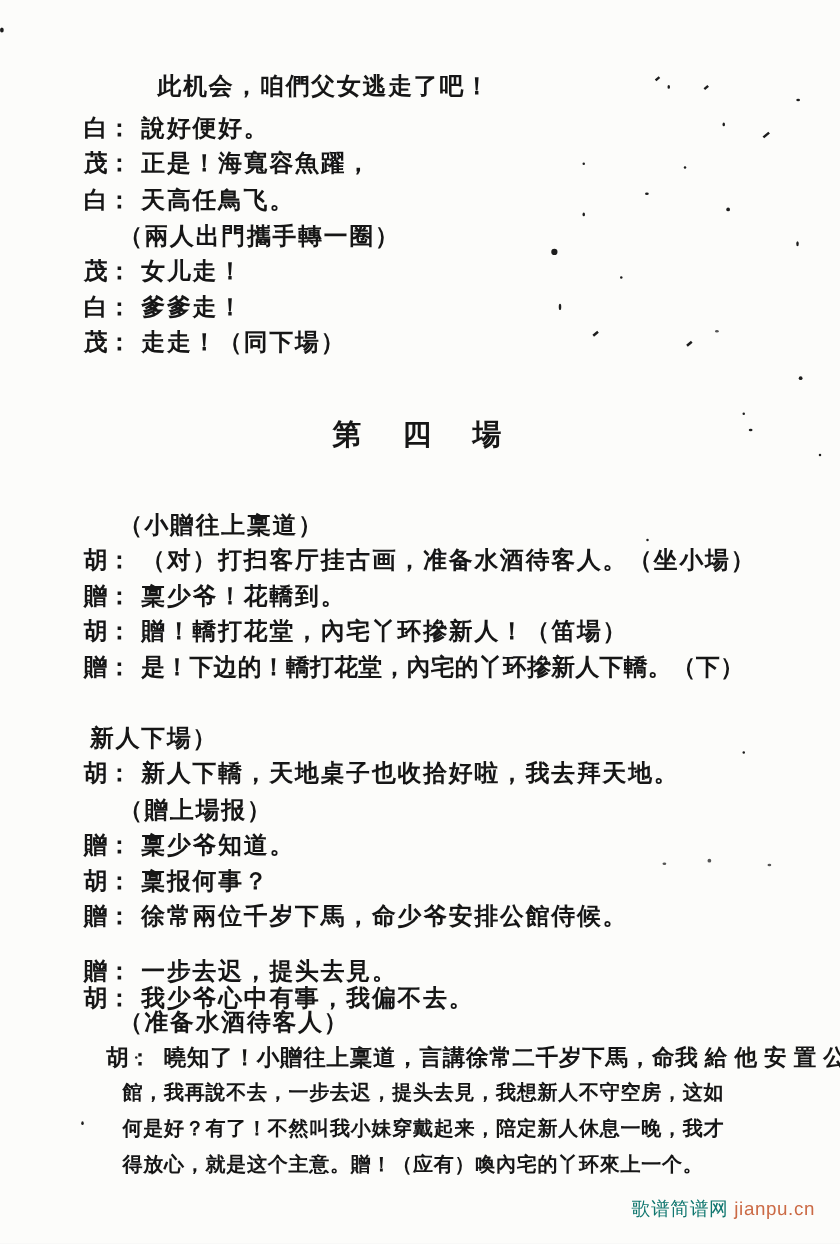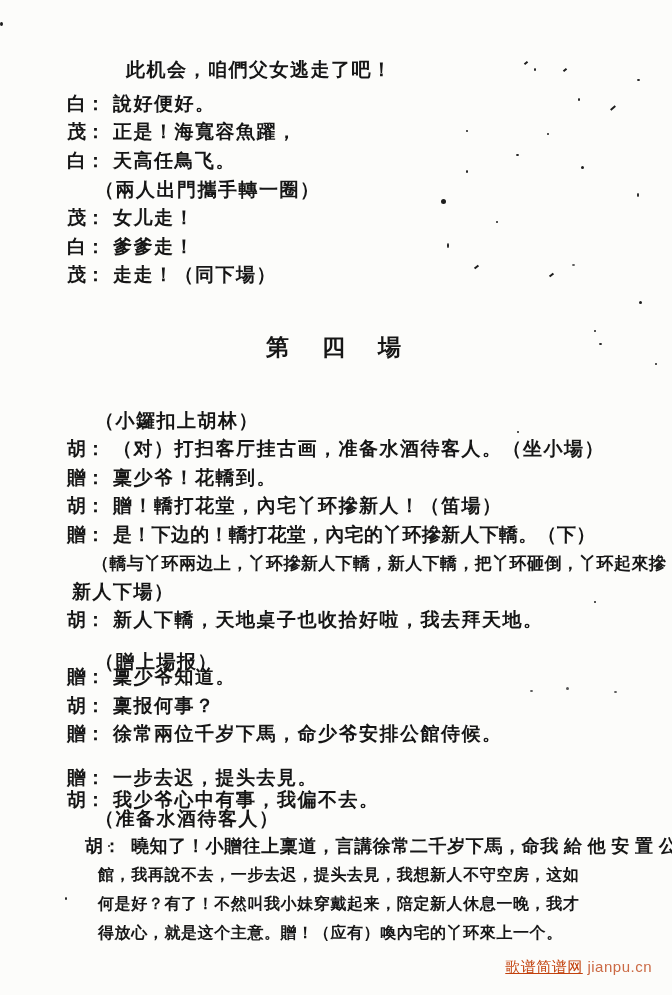--- a/index.html
+++ b/index.html
@@ -74,43 +74,42 @@
   <div class="line l-dialogue" style="top:92px"><span class="speaker">白：</span><span>說好便好。</span></div>
   <div class="line l-dialogue" style="top:120px"><span class="speaker">茂：</span><span>正是！海寬容魚躍，</span></div>
   <div class="line l-dialogue" style="top:149px"><span class="speaker">白：</span><span>天高任鳥飞。</span></div>
   <div class="line l-dialogue" style="top:206px"><span class="speaker">茂：</span><span>女儿走！</span></div>
   <div class="line l-stage" style="top:178px"><span>（兩人出門攜手轉一圈）</span></div>
   <div class="line l-dialogue" style="top:235px"><span class="speaker">白：</span><span>爹爹走！</span></div>
   <div class="line l-dialogue" style="top:263px"><span class="speaker">茂：</span><span>走走！（同下場）</span></div>
 
   <div class="scene-title">第　四　場</div>
 
-  <div class="line l-stage" style="top:409px"><span>（小鑼扣上胡林）</span></div>
+  <div class="line l-stage" style="top:409px"><span>（小贈往上稟道）</span></div>
   <div class="line l-dialogue" style="top:437px"><span class="speaker">胡：</span><span>（对）打扫客厅挂古画，准备水酒待客人。（坐小場）</span></div>
   <div class="line l-dialogue" style="top:466px"><span class="speaker">贈：</span><span>稟少爷！花轎到。</span></div>
   <div class="line l-dialogue" style="top:494px"><span class="speaker">胡：</span><span>贈！轎打花堂，內宅丫环摻新人！（笛場）</span></div>
   <div class="line l-dialogue tight" style="top:523px"><span class="speaker">贈：</span><span>是！下边的！轎打花堂，內宅的丫环摻新人下轎。（下）</span></div>
-  <div class="line l-widestage" style="top:552px"><span>（轎与丫环兩边上，丫环摻新人下轎，新人下轎，把丫环砸倒，丫环起來摻</span></div>
   <div class="line l-contleft" style="top:580px"><span>新人下場）</span></div>
   <div class="line l-dialogue" style="top:608px"><span class="speaker">胡：</span><span>新人下轎，天地桌子也收拾好啦，我去拜天地。</span></div>
-  <div class="line l-stage" style="top:650px"><span>（贈上場报）</span></div>
+  <div class="line l-stage" style="top:637px"><span>（贈上場报）</span></div>
   <div class="line l-dialogue" style="top:665px"><span class="speaker">贈：</span><span>稟少爷知道。</span></div>
   <div class="line l-dialogue" style="top:694px"><span class="speaker">胡：</span><span>稟报何事？</span></div>
   <div class="line l-dialogue" style="top:722px"><span class="speaker">贈：</span><span>徐常兩位千岁下馬，命少爷安排公館侍候。</span></div>
   <div class="line l-dialogue" style="top:788px"><span class="speaker">胡：</span><span>我少爷心中有事，我偏不去。</span></div>
   <div class="line l-dialogue" style="top:766px"><span class="speaker">贈：</span><span>一步去迟，提头去見。</span></div>
   <div class="line l-stage" style="top:807px"><span>（准备水酒待客人）</span></div>
   <div class="line l-para" style="top:834px"><span class="speaker">胡：</span><span>曉知了！小贈往上稟道，言講徐常二千岁下馬，命我 給 他 安 置 公</span></div>
   <div class="line l-para-cont" style="top:863px"><span>館，我再說不去，一步去迟，提头去見，我想新人不守空房，这如</span></div>
   <div class="line l-para-cont" style="top:892px"><span>何是好？有了！不然叫我小妹穿戴起来，陪定新人休息一晚，我才</span></div>
   <div class="line l-para-cont" style="top:921px"><span>得放心，就是这个主意。贈！（应有）喚內宅的丫环來上一个。</span></div>
 
   <div class="page-number">• 130 •</div>
   <div class="watermark">
-    <span style="color: #c2410c; text-decoration: underline;">歌谱简谱网</span>
+    <span style="color: #0f766e;">歌谱简谱网</span>
     <span style="color: rgb(203, 106, 69);">jianpu.cn</span>
   </div>
 
   <div class="speck" style="left:0px;top:22px;width:3px;height:4px"></div>
   <div class="speck slash" style="left:524px;top:62px;width:4px;height:2px"></div>
   <div class="speck" style="left:534px;top:68px;width:2px;height:3px"></div>
   <div class="speck slash" style="left:563px;top:69px;width:4px;height:2px"></div>
   <div class="speck" style="left:637px;top:79px;width:3px;height:2px"></div>
   <div class="speck" style="left:578px;top:98px;width:2px;height:3px"></div>
   <div class="speck slash" style="left:610px;top:107px;width:6px;height:2px"></div>

